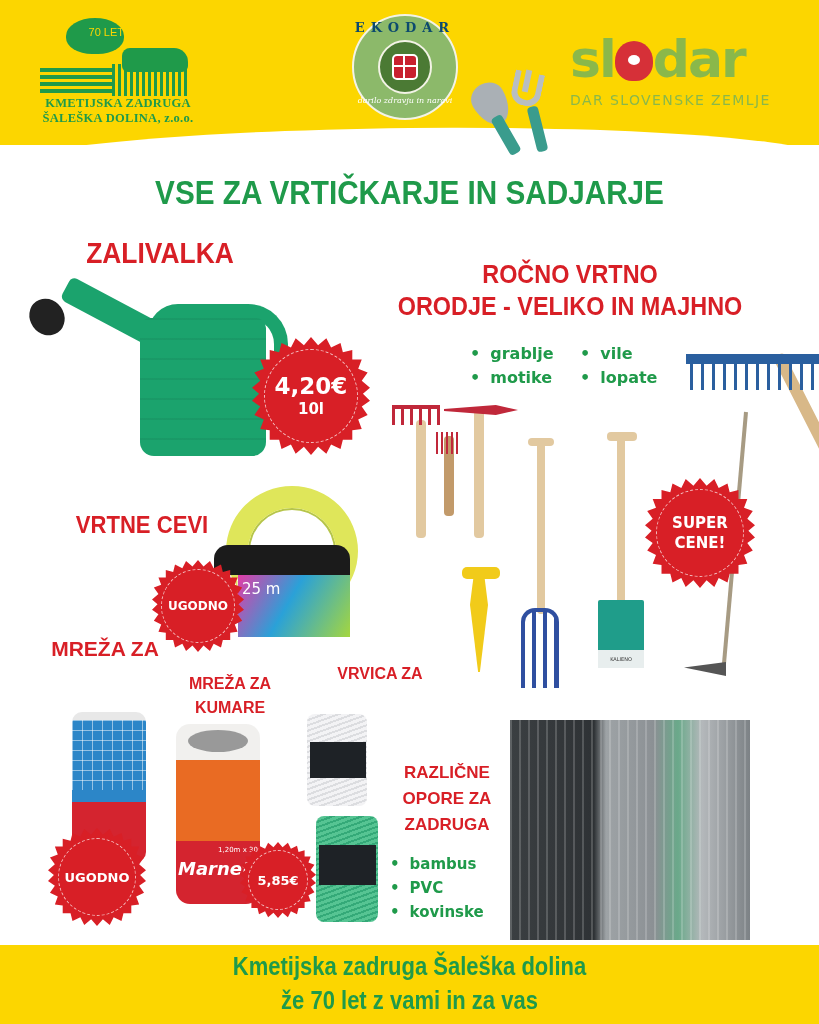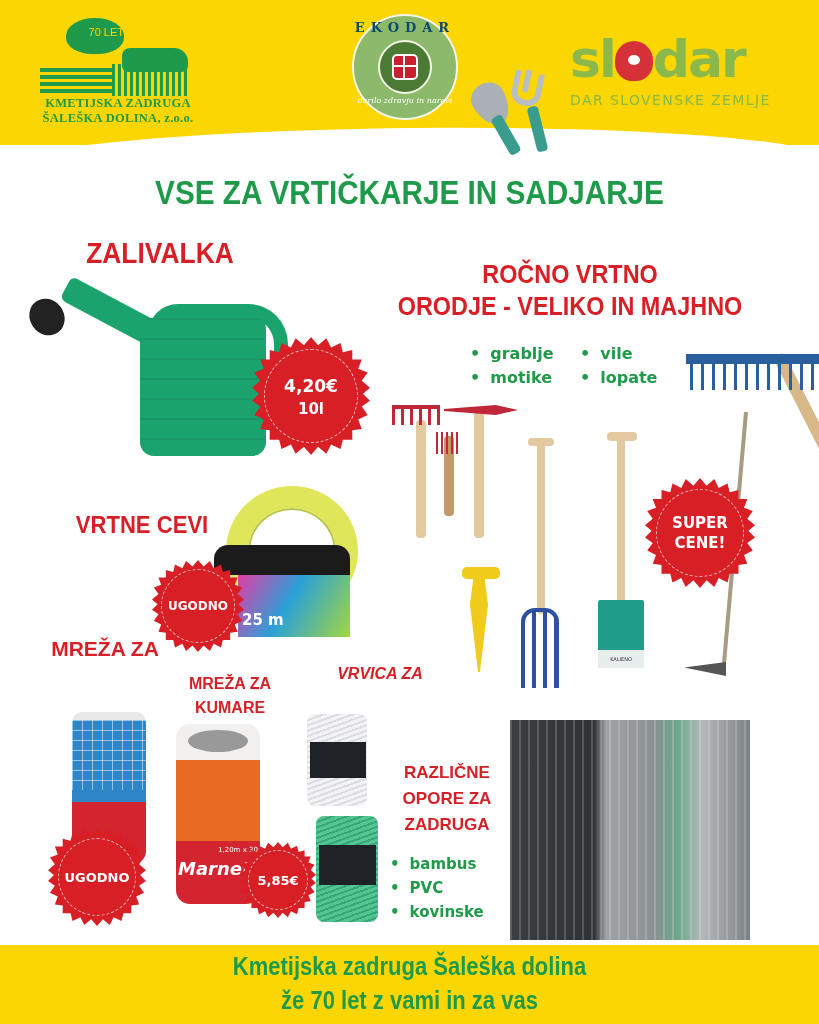--- a/index.html
+++ b/index.html
@@ -97,21 +97,21 @@
 
   .hoe-handle { left: 744px; top: 412px; width: 4px; height: 260px; background: #a79b83; transform: rotate(5deg); transform-origin: top center; }
   .hoe-blade { left: 684px; top: 662px; width: 42px; height: 14px; background: #555; clip-path: polygon(0 40%, 100% 0, 100% 100%); }
 
   
   .hose-coil { left: 226px; top: 486px; width: 132px; height: 130px; border-radius: 50%; border: 22px solid #dfe65a;
     box-shadow: inset 0 0 0 2px #b6c54a; background: transparent; }
   .hose-card { left: 214px; top: 545px; width: 136px; height: 30px; background: #1b1b1b; border-radius: 14px 14px 0 0; }
   .hose-box { left: 238px; top: 575px; width: 112px; height: 62px; background: linear-gradient(120deg,#e33ca7 0%,#2aa1d8 45%,#a4d63f 100%); }
   .hose-brand { left: 228px; top: 576px; color: #fff; font-size: 11px; font-family: "DejaVu Sans", sans-serif; }
-  .hose-len { left: 242px; top: 611px; color: #fff; font-size: 15px; font-weight: bold; font-family: "DejaVu Sans", sans-serif; }
+  .hose-len { left: 242px; top: 580px; color: #fff; font-size: 15px; font-weight: normal; font-family: "DejaVu Sans", sans-serif; }
 
   
   .roll1 { left: 72px; top: 712px; width: 74px; height: 150px; border-radius: 10px;
     background: linear-gradient(to bottom, #e8e8e8 0 8px, #2c86c8 8px 60%, #d4242f 60% 100%); }
   .roll1-grid { left: 72px; top: 720px; width: 74px; height: 70px; background-image: linear-gradient(rgba(255,255,255,0.5) 1px, transparent 1px), linear-gradient(90deg, rgba(255,255,255,0.5) 1px, transparent 1px); background-size: 10px 10px; }
   .roll2 { left: 176px; top: 724px; width: 84px; height: 180px; border-radius: 14px;
     background: linear-gradient(to bottom, #f1f0ee 0 36px, #e96b23 36px 65%, #d4242f 65% 100%); }
   .roll2-top { left: 188px; top: 730px; width: 60px; height: 22px; border-radius: 50%; background: #999; }
   .roll2-label { left: 178px; top: 858px; width: 80px; font-size: 18px; color: #fff; font-style: italic; font-weight: bold; font-family: "DejaVu Sans", sans-serif; }
   .roll2-size { left: 186px; top: 856px; width: 70px; font-size: 7px; color: #fff; transform: translateY(-10px); font-family: "DejaVu Sans", sans-serif; margin-left: 32px; }
@@ -177,21 +177,21 @@
 <div class="abs slodar-tag">DAR SLOVENSKE ZEMLJE</div>
 
 <div class="abs headline green-text">VSE ZA VRTIČKARJE IN SADJARJE</div>
 
 <div class="abs section-title red-text" style="left:60px; top:236px; width:200px; font-size:30px; transform:scaleX(0.88);">ZALIVALKA</div>
 <div class="abs can-spout"></div>
 <div class="abs can-rose"></div>
 <div class="abs can-handle"></div>
 <div class="abs can-body"></div>
 <div class="abs burst" style="left:252px; top:337px; width:118px; height:118px;">
-  <div style="font-size:17px; line-height:26px;">4,20€</div>
+  <div style="font-size:23px; line-height:26px;">4,20€</div>
   <div style="font-size:15px; line-height:20px;">10l</div>
 </div>
 
 <div class="abs section-title red-text" style="left:360px; top:258px; width:420px; font-size:26px; line-height:32px; transform:scaleX(0.9);">
   <div>ROČNO VRTNO</div>
   <div>ORODJE - VELIKO IN MAJHNO</div>
 </div>
 <ul class="abs bullets" style="left:470px; top:342px; font-size:16px; line-height:24px;">
   <li>grablje</li>
   <li>motike</li>
@@ -256,21 +256,21 @@
   <div>KUMARE</div>
 </div>
 <div class="abs roll2"></div>
 <div class="abs roll2-top"></div>
 <div class="abs roll2-size">1,20m x 30m</div>
 <div class="abs roll2-label">Marnet</div>
 <div class="abs burst" style="left:240px; top:842px; width:76px; height:76px; font-size:13px;">
   <div>5,85€</div>
 </div>
 
-<div class="abs section-title red-text" style="left:305px; top:662px; width:150px; font-size:16px; line-height:24px;font-style:italic;">
+<div class="abs section-title red-text" style="left:305px; top:662px; width:150px; font-size:16px; line-height:24px;">
   <div>VRVICA ZA</div>
 </div>
 <div class="abs spool1"></div>
 <div class="abs spool1-label"></div>
 <div class="abs spool2"></div>
 <div class="abs spool2-label"></div>
 
 <div class="abs section-title red-text" style="left:392px; top:760px; width:110px; font-size:17px; line-height:26px;">
   <div>RAZLIČNE</div>
   <div>OPORE ZA</div>

